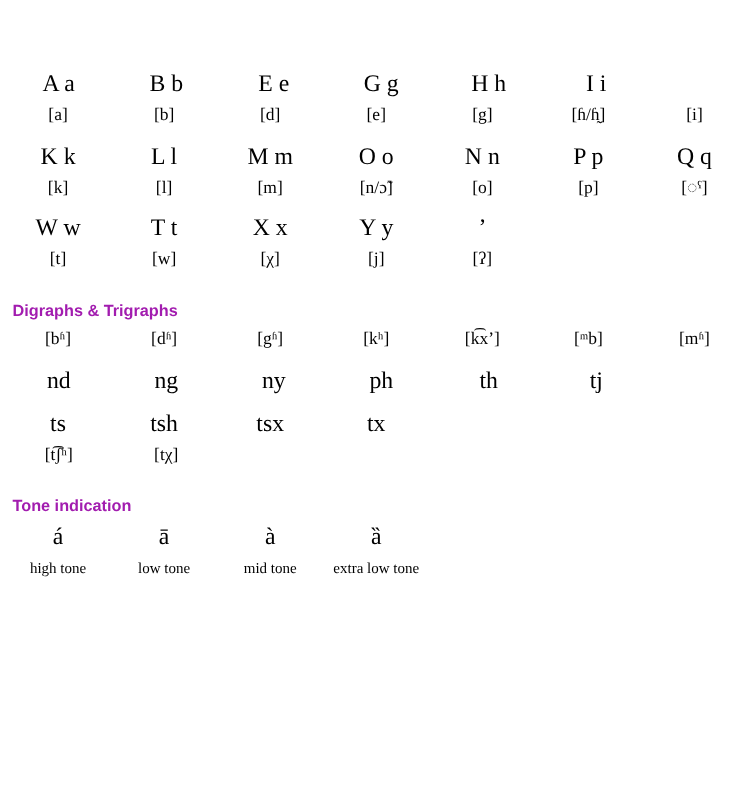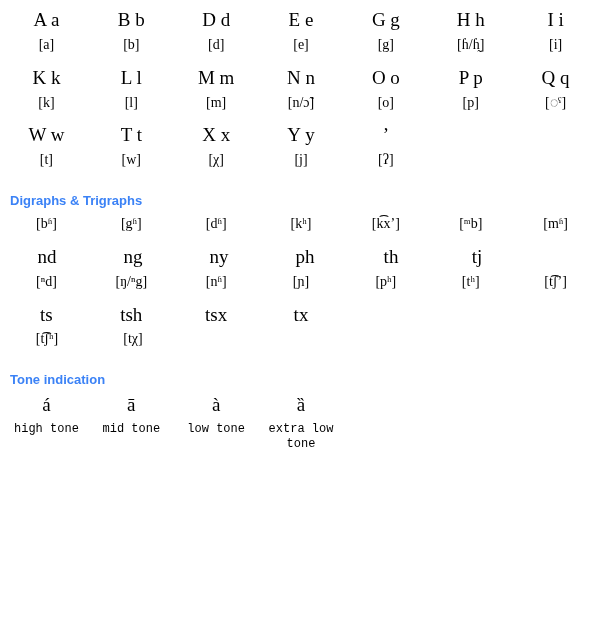--- a/index.html
+++ b/index.html
@@ -5,20 +5,21 @@
   body {
     margin: 0;
     padding: 0;
     font-family: Georgia, 'Times New Roman', serif;
     background: #fff;
     color: #000;
     width: 602px;
   }
   .container {
     padding: 8px 4px;
+    margin-top: 48px;
   }
   .row {
     display: flex;
     flex-wrap: nowrap;
     margin-bottom: 2px;
   }
   .cell {
     width: 86px;
     text-align: center;
     padding: 2px 0;
@@ -30,42 +31,41 @@
   .ipa {
     font-size: 14px;
     line-height: 1.2;
     color: #000;
   }
   .section-title {
     font-size: 13px;
     font-weight: bold;
     font-family: Arial, Helvetica, sans-serif;
     padding: 12px 0 6px 6px;
-    color: #3b82f6;
+    color: #a21caf;
   }
   .tone-label {
     font-size: 12px;
-    font-family: Liberation Mono, monospace;
+    font-family: Liberation Serif, serif;
     line-height: 1.2;
     padding: 2px 4px;
   }
   .pair-group {
     margin-bottom: 10px;
   }
 </style>
 </head>
 <body>
 
 <div class="container">
 
   <div class="pair-group">
     <div class="row">
       <div class="cell letter">A a</div>
       <div class="cell letter">B b</div>
-      <div class="cell letter">D d</div>
       <div class="cell letter">E e</div>
       <div class="cell letter">G g</div>
       <div class="cell letter">H h</div>
       <div class="cell letter">I i</div>
     </div>
     <div class="row">
       <div class="cell ipa">[a]</div>
       <div class="cell ipa">[b]</div>
       <div class="cell ipa">[d]</div>
       <div class="cell ipa">[e]</div>
@@ -73,22 +73,22 @@
       <div class="cell ipa">[ɦ/ɦ̰]</div>
       <div class="cell ipa">[i]</div>
     </div>
   </div>
 
   <div class="pair-group">
     <div class="row">
       <div class="cell letter">K k</div>
       <div class="cell letter">L l</div>
       <div class="cell letter">M m</div>
+      <div class="cell letter">O o</div>
       <div class="cell letter">N n</div>
-      <div class="cell letter">O o</div>
       <div class="cell letter">P p</div>
       <div class="cell letter">Q q</div>
     </div>
     <div class="row">
       <div class="cell ipa">[k]</div>
       <div class="cell ipa">[l]</div>
       <div class="cell ipa">[m]</div>
       <div class="cell ipa">[n/ɔ̃]</div>
       <div class="cell ipa">[o]</div>
       <div class="cell ipa">[p]</div>
@@ -115,46 +115,37 @@
       <div class="cell ipa"></div>
       <div class="cell ipa"></div>
     </div>
   </div>
 
   <div class="section-title">Digraphs &amp; Trigraphs</div>
 
   <div class="pair-group">
     <div class="row">
       <div class="cell ipa">[bʱ]</div>
+      <div class="cell ipa">[dʱ]</div>
       <div class="cell ipa">[gʱ]</div>
-      <div class="cell ipa">[dʱ]</div>
       <div class="cell ipa">[kʰ]</div>
       <div class="cell ipa">[k͡xʼ]</div>
       <div class="cell ipa">[ᵐb]</div>
       <div class="cell ipa">[mʱ]</div>
     </div>
   </div>
 
   <div class="pair-group">
     <div class="row">
       <div class="cell letter">nd</div>
       <div class="cell letter">ng</div>
       <div class="cell letter">ny</div>
       <div class="cell letter">ph</div>
       <div class="cell letter">th</div>
       <div class="cell letter">tj</div>
-    </div>
-    <div class="row">
-      <div class="cell ipa">[ⁿd]</div>
-      <div class="cell ipa">[ŋ/ⁿg]</div>
-      <div class="cell ipa">[nʱ]</div>
-      <div class="cell ipa">[ɲ]</div>
-      <div class="cell ipa">[pʰ]</div>
-      <div class="cell ipa">[tʰ]</div>
-      <div class="cell ipa">[t͡ʃʼ]</div>
     </div>
   </div>
 
   <div class="pair-group">
     <div class="row">
       <div class="cell letter">ts</div>
       <div class="cell letter">tsh</div>
       <div class="cell letter">tsx</div>
       <div class="cell letter">tx</div>
       <div class="cell letter"></div>
@@ -177,22 +168,22 @@
       <div class="cell letter">á</div>
       <div class="cell letter">ā</div>
       <div class="cell letter">à</div>
       <div class="cell letter">ȁ</div>
       <div class="cell letter"></div>
       <div class="cell letter"></div>
       <div class="cell letter"></div>
     </div>
     <div class="row">
       <div class="cell tone-label">high tone</div>
+      <div class="cell tone-label">low tone</div>
       <div class="cell tone-label">mid tone</div>
-      <div class="cell tone-label">low tone</div>
       <div class="cell tone-label">extra low tone</div>
       <div class="cell tone-label"></div>
       <div class="cell tone-label"></div>
       <div class="cell tone-label"></div>
     </div>
   </div>
 
 </div>
 
 </body></html>

